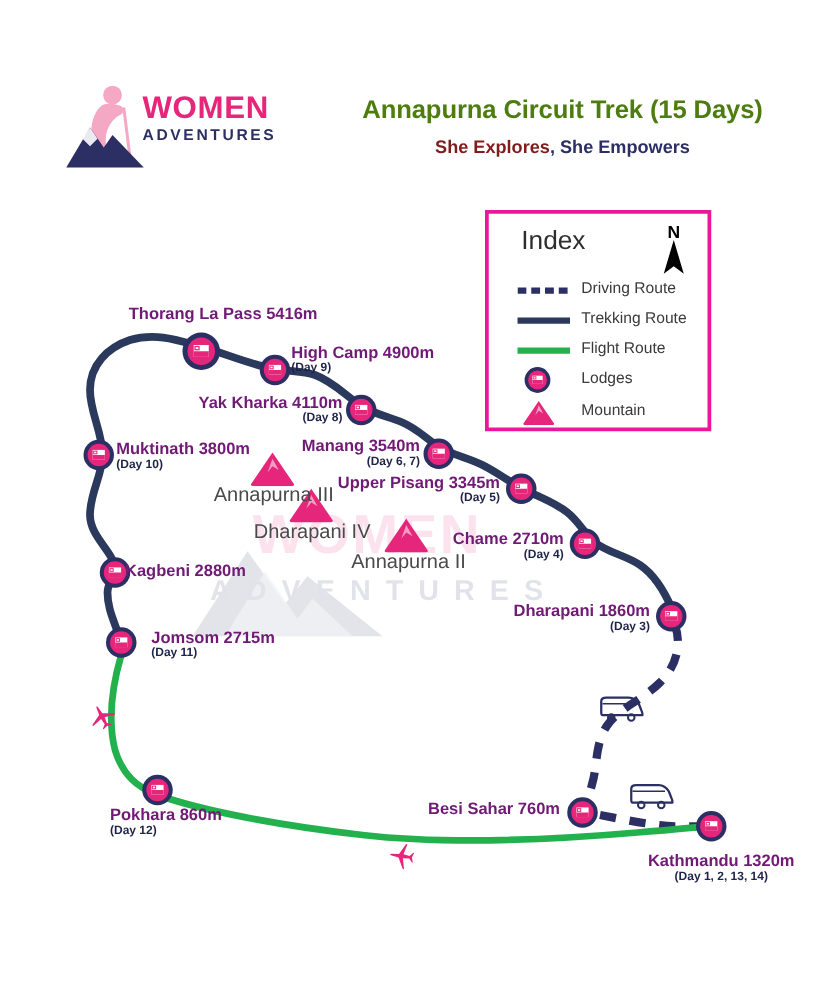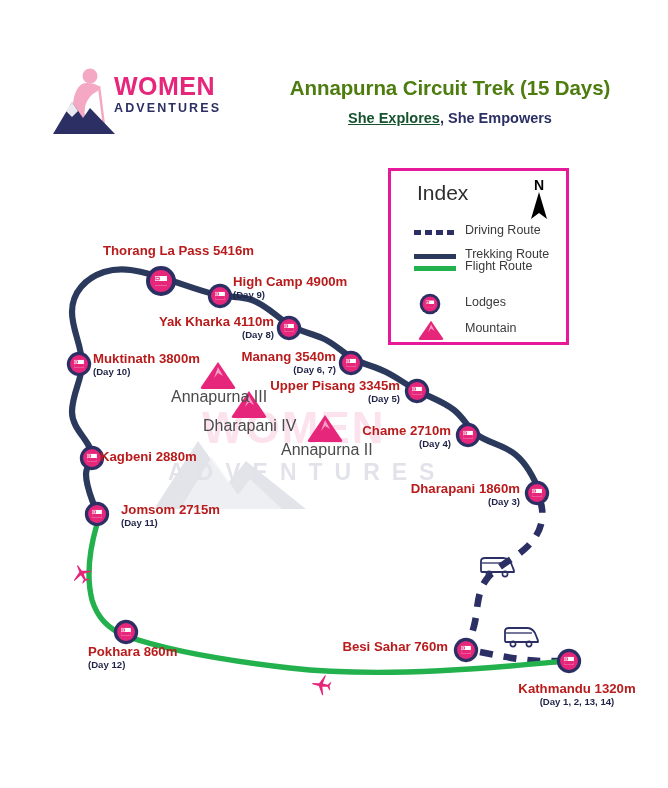--- a/index.html
+++ b/index.html
@@ -74,22 +74,21 @@
     letter-spacing: -0.1px;
     white-space: nowrap;
   }
   #tagline {
     margin-top: 10px;
     font-size: 14.5px;
     font-weight: bold;
     color: #2b2f63;
   }
   #tagline .pink {
-    color: #14532d;
-    text-decoration: underline;
+    color: #7f1d1d;
   }
 
   
   #watermark {
     position: absolute;
     left: 150px;
     top: 395px;
     width: 380px;
     height: 120px;
     opacity: 0.13;
@@ -222,21 +221,21 @@
 
   
   .place {
     position: absolute;
     z-index: 20;
     white-space: nowrap;
   }
   .place-name {
     font-size: 13.2px;
     font-weight: bold;
-    color: #b91c1c;
+    color: #701a75;
     line-height: 1.05;
   }
   .place-day {
     font-size: 9.6px;
     font-weight: bold;
     color: #1f2347;
     line-height: 1.1;
     margin-top: 1px;
   }
   .align-right { text-align: right; }
@@ -551,21 +550,21 @@
       <span class="legend-label">Trekking Route</span>
     </div>
 
     <div class="legend-row" style="top:50px;">
       <span class="legend-swatch">
           <i class="line-dotted"></i>
         </span>
       <span class="legend-label">Driving Route</span>
     </div>
 
-    <div class="legend-row" style="top:86px;text-align:right;">
+    <div class="legend-row" style="top:98px;text-align:right;">
       <span class="legend-swatch">
           <i class="line-solid-green"></i>
         </span>
       <span class="legend-label">Flight Route</span>
     </div>
 
     <div class="legend-row" style="top:148px;">
       <span class="legend-swatch">
         <svg width="26" height="20" viewBox="0 0 36 28" style="position:absolute;left:5px;top:1px;">
           <path d="M18 1 L35 26 Q36 28 33 28 L3 28 Q0 28 1 26 Z" fill="#e6267a"></path>

